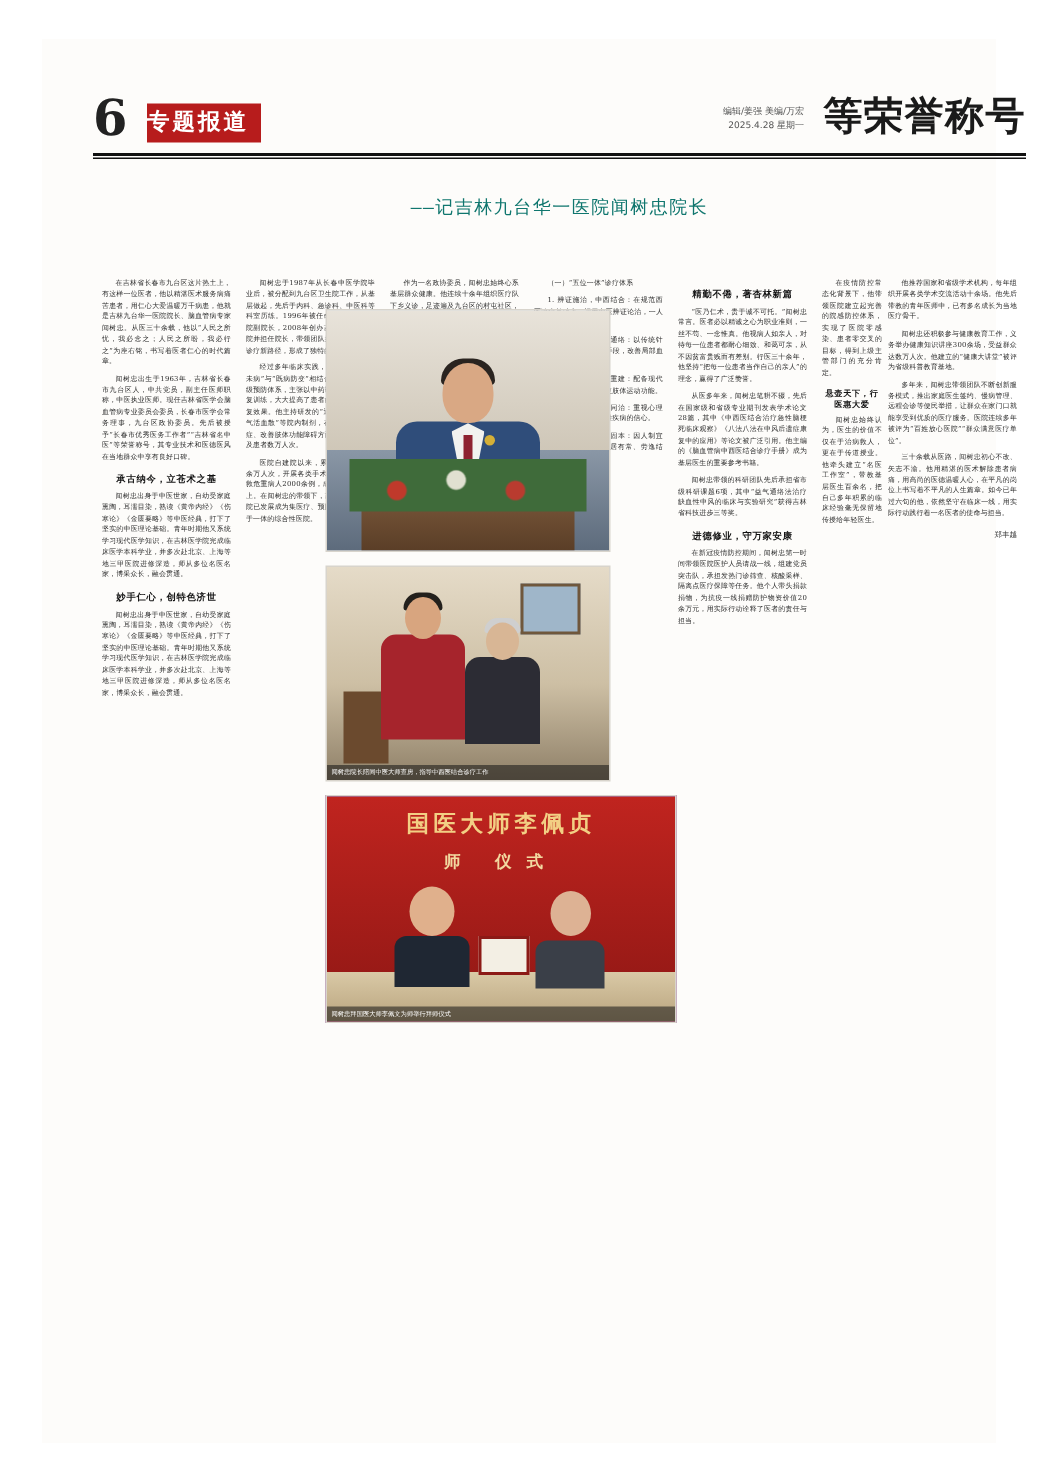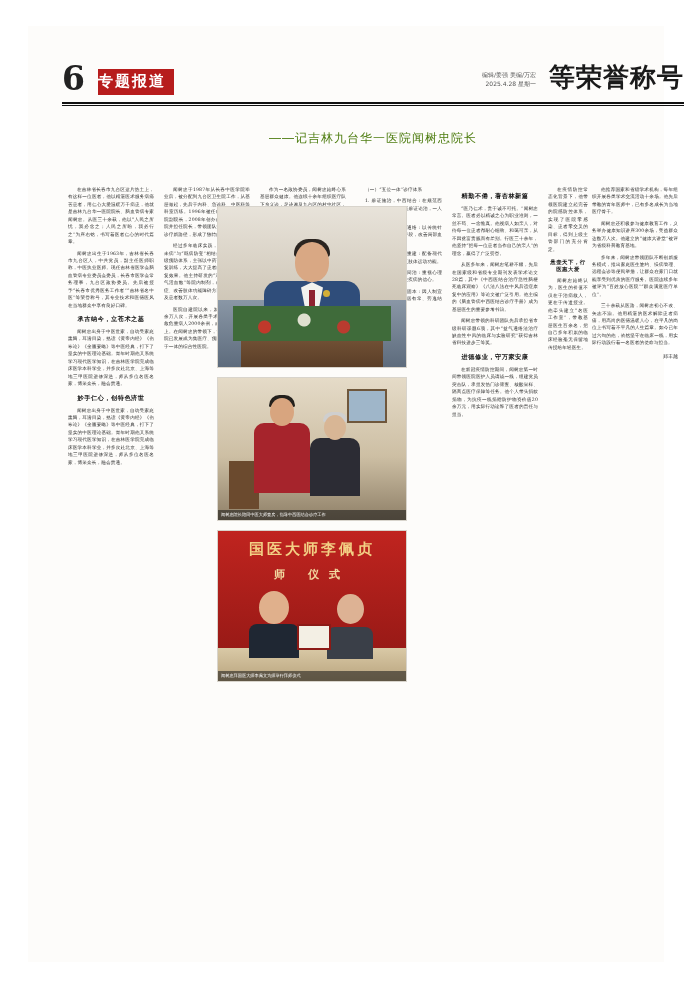--- a/index.html
+++ b/index.html
@@ -12,21 +12,21 @@
   .pagenum{position:absolute;left:0;top:2px;font-family:"DejaVu Serif","Liberation Serif",serif;font-size:33px;font-weight:bold;color:#222;line-height:1;}
   .section-tag{position:absolute;left:36px;top:9px;background:#b71c1c;color:#fff;font-size:15px;font-weight:bold;letter-spacing:2px;padding:3px 8px 4px 0;font-family:"DejaVu Sans","Liberation Sans",sans-serif;}
   .masthead-meta{position:absolute;right:148px;top:10px;text-align:right;color:#555;font-size:6px;line-height:1.55;}
   .paper-name{position:absolute;right:0;top:0px;font-family:"DejaVu Serif","Liberation Serif",serif;font-size:26px;font-weight:bold;color:#1a1a1a;letter-spacing:1px;white-space:nowrap;}
   .mast-rule{position:absolute;left:0;top:42px;width:622px;height:2px;background:#111;}
   .mast-rule2{position:absolute;left:0;top:45px;width:622px;height:1px;background:#111;}
 
   
   .headline{position:absolute;left:40px;top:96px;width:610px;text-align:center;}
   .headline h1{margin:0;font-family:"DejaVu Serif","Liberation Serif",serif;font-size:27px;font-weight:bold;color:#111;letter-spacing:3px;line-height:1.25;}
-  .subhead{margin-top:8px;font-family:Liberation Sans, sans-serif;font-size:12px;color:#4d7c0f;letter-spacing:1px;}
+  .subhead{margin-top:8px;font-family:Liberation Mono, monospace;font-size:12px;color:#0f766e;letter-spacing:1px;}
 
   
   .cols{position:absolute;left:40px;top:160px;width:610px;height:790px;}
   .col{position:absolute;top:0;width:86px;height:790px;}
   .c1{left:0;}
   .c2{left:96px;}
   .c3{left:192px;}
   .c4{left:288px;}
   .c5{left:384px;}
   .c6{left:480px;}
@@ -60,21 +60,21 @@
   .p2 .frame{position:absolute;right:10%;top:8%;width:36px;height:30px;background:#9fb6c9;border:2px solid #6f573c;}
   .p2 .cab{position:absolute;left:6%;bottom:8%;width:30px;height:48px;background:#6b4a2e;}
   .p2 .m1head{position:absolute;left:34%;top:14%;width:24px;height:28px;margin-left:-12px;border-radius:50%;background:#d8a57f;}
   .p2 .m1hair{position:absolute;left:34%;top:12%;width:26px;height:12px;margin-left:-13px;border-radius:13px 13px 2px 2px;background:#23201c;}
   .p2 .m1body{position:absolute;left:34%;top:32%;width:56px;height:70px;margin-left:-28px;background:#a6242c;border-radius:10px 10px 0 0;}
   .p2 .m2head{position:absolute;left:62%;top:26%;width:22px;height:25px;margin-left:-11px;border-radius:50%;background:#d8b695;}
   .p2 .m2hair{position:absolute;left:62%;top:24%;width:24px;height:10px;margin-left:-12px;border-radius:12px 12px 2px 2px;background:#cfcfcf;}
   .p2 .m2body{position:absolute;left:62%;top:42%;width:50px;height:58px;margin-left:-25px;background:#2c2c34;border-radius:10px 10px 0 0;}
 
   
-  .p3{left:149px;top:344px;width:188px;height:150px;background:#701a75;}
+  .p3{left:149px;top:344px;width:188px;height:150px;background:#701a75;padding-left:44px;}
   .p3 .bd{position:absolute;inset:0;background:linear-gradient(180deg,#c0241f,#8e1714);}
   .p3 .ztext{position:absolute;left:0;top:6%;width:100%;text-align:center;color:#f6d98a;font-family:"DejaVu Serif","Liberation Serif",serif;font-weight:bold;font-size:15px;letter-spacing:3px;opacity:.95;}
   .p3 .ztext2{position:absolute;left:0;top:24%;width:100%;text-align:center;color:#f6e3a8;font-family:Liberation Sans, sans-serif;font-weight:bold;font-size:11px;letter-spacing:10px;opacity:.95;}
   .p3 .table{position:absolute;left:0;bottom:0;width:100%;height:22%;background:linear-gradient(#d9c9a6,#b9a47e);}
   .p3 .ph1{position:absolute;left:30%;top:40%;width:30px;height:33px;margin-left:-15px;border-radius:50%;background:#e0b08c;}
   .p3 .pb1{position:absolute;left:30%;top:62%;width:50px;height:34px;margin-left:-25px;background:#1f2733;border-radius:8px 8px 0 0;}
   .p3 .ph2{position:absolute;left:70%;top:42%;width:27px;height:30px;margin-left:-13px;border-radius:50%;background:#ddb294;}
   .p3 .pb2{position:absolute;left:70%;top:64%;width:46px;height:32px;margin-left:-23px;background:#3a3f48;border-radius:8px 8px 0 0;}
   .p3 .cert{position:absolute;left:50%;top:62%;width:30px;height:22px;margin-left:-15px;background:#f3efe4;border:2px solid #8c1a16;}
 </style>

